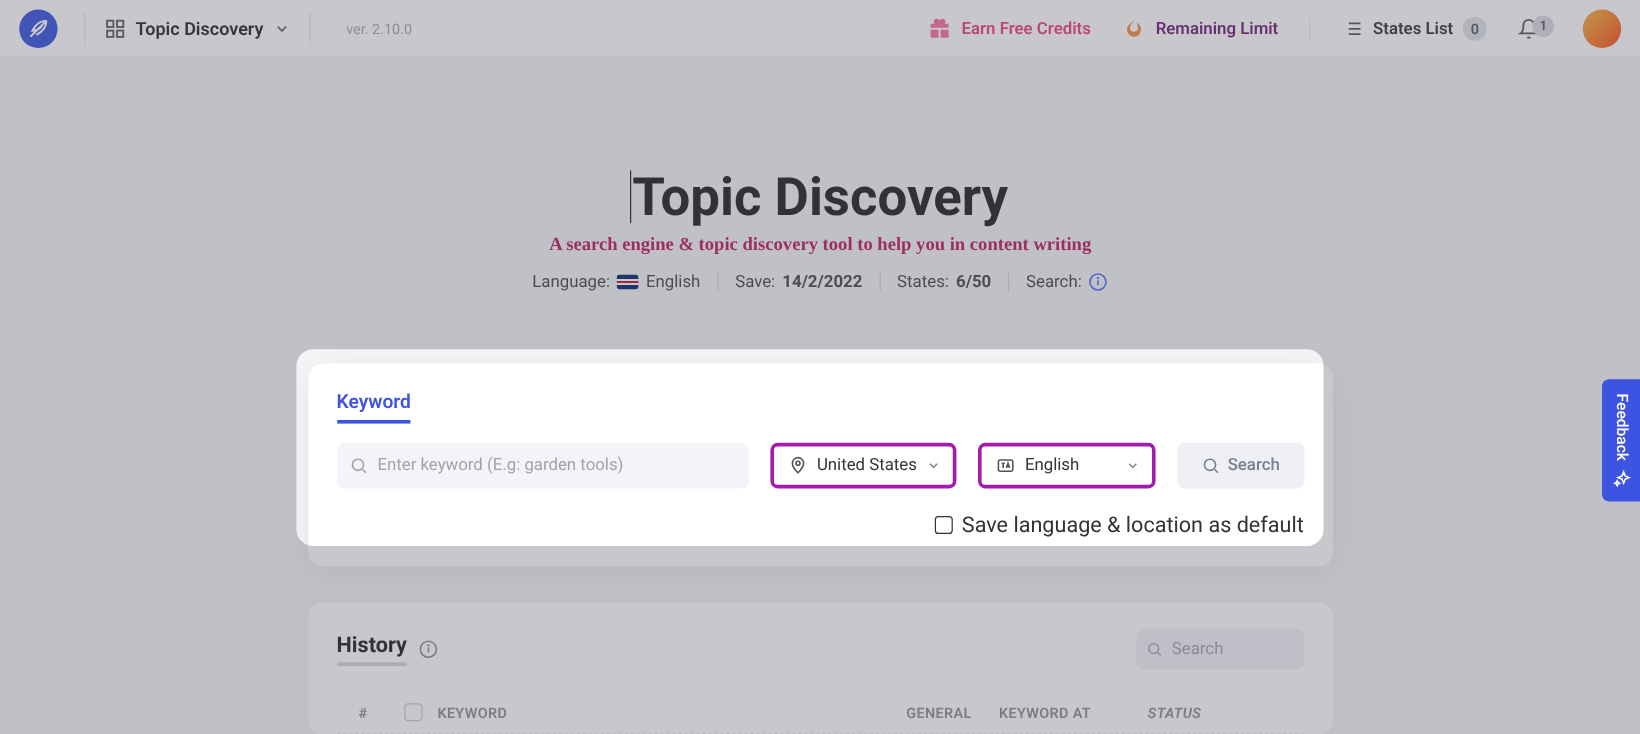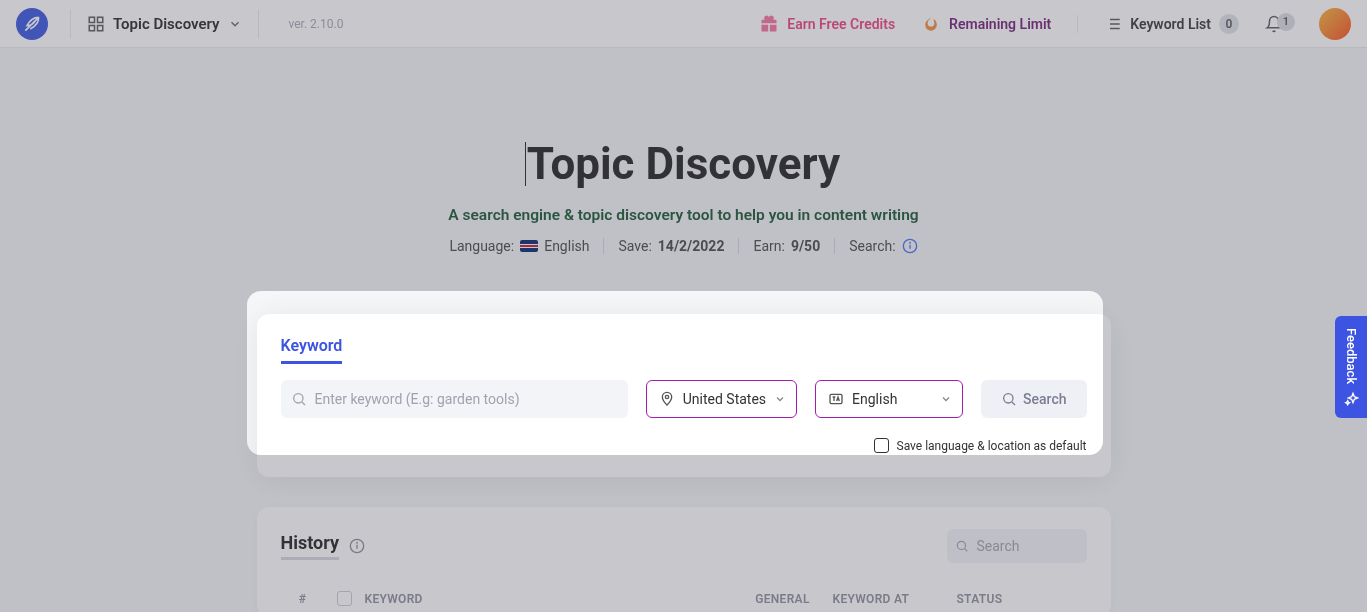--- a/index.html
+++ b/index.html
@@ -166,24 +166,25 @@
     .page-title::before {
       content: "";
       position: absolute;
       left: -2px;
       top: 4px;
       bottom: 4px;
       width: 1.5px;
       background: #1c1c1e;
     }
     .page-subtitle {
-      margin-top: 16px;
+      margin-top: 5px;
       font-size: 15.5px;
       font-weight: 600;
-      color: #14532d;
+      color: #be185d;
+      font-family: Liberation Serif, serif;
     }
     .meta-row {
       display: flex;
       justify-content: center;
       align-items: center;
       gap: 14px;
       margin-top: 14px;
       font-size: 14px;
       color: #444;
     }
@@ -259,21 +260,21 @@
       position: absolute;
       left: 10px;
       top: 50%;
       transform: translateY(-50%);
       color: #a1a2ad;
       width: 16px;
       height: 16px;
     }
     .select-wrap {
       height: 38px;
-      border: 1px solid #a21caf;
+      border: 3px solid #a21caf;
       border-radius: 6px;
       padding: 0 30px 0 12px;
       display: flex;
       align-items: center;
       gap: 8px;
       font-size: 14px;
       color: #333;
       min-width: 148px;
       background: #fff;
       position: relative;
@@ -299,21 +300,21 @@
       align-items: center;
       gap: 6px;
       cursor: pointer;
     }
     .card-check-row {
       display: flex;
       justify-content: flex-end;
       align-items: center;
       gap: 8px;
       margin-top: 20px;
-      font-size: 12px;
+      font-size: 18px;
       color: #333;
     }
     .checkbox {
       width: 15px;
       height: 15px;
       border: 1.5px solid #333;
       border-radius: 3px;
       background: #fff;
     }
 
@@ -380,21 +381,21 @@
       font-size: 12px;
       font-weight: 600;
       color: #8c8d99;
       letter-spacing: 0.3px;
     }
     .col-num { width: 44px; text-align: center; }
     .col-check { width: 40px; display: flex; justify-content: center; }
     .col-keyword { flex: 1; }
     .col-general { width: 100px; text-align: center; }
     .col-created { width: 124px; }
-    .col-status { width: 90px; }
+    .col-status { width: 90px; font-style: italic; }
     .col-del { width: 40px; text-align: center; }
     .row-check {
       width: 15px;
       height: 15px;
       border: 1.5px solid #c9cad4;
       border-radius: 3px;
       background: #fff;
     }
     .dimmer {
       position: absolute;
@@ -487,21 +488,21 @@
     <div class="header-item-divider"></div>
     <div class="header-item keyword-list">
       <svg width="18" height="18" viewBox="0 0 24 24" fill="none" stroke="currentColor" stroke-width="2" class="list-icon">
           <line x1="8" y1="6" x2="21" y2="6"></line>
           <line x1="8" y1="12" x2="21" y2="12"></line>
           <line x1="8" y1="18" x2="21" y2="18"></line>
           <line x1="3" y1="6" x2="3.01" y2="6"></line>
           <line x1="3" y1="12" x2="3.01" y2="12"></line>
           <line x1="3" y1="18" x2="3.01" y2="18"></line>
         </svg>
-      <span>Keyword List</span>
+      <span>States List</span>
       <span class="badge">0</span>
     </div>
     <div class="notif">
       <svg width="18" height="18" viewBox="0 0 24 24" fill="none" stroke="currentColor" stroke-width="2" class="bell-icon">
           <path d="M18 8a6 6 0 1 0-12 0c0 7-3 9-3 9h18s-3-2-3-9M13.7 21a2 2 0 0 1-3.4 0"></path>
         </svg>
       <span class="notif-badge">1</span>
     </div>
     <div class="avatar"></div>
   </div>
@@ -517,22 +518,22 @@
       <span class="flag-uk"></span>
       <span>English</span>
     </div>
     <div class="meta-divider"></div>
     <div class="meta-item">
       <span>Save:</span>
       <span class="meta-bold">14/2/2022</span>
     </div>
     <div class="meta-divider"></div>
     <div class="meta-item">
-      <span>Earn:</span>
-      <span class="meta-bold">9/50</span>
+      <span>States:</span>
+      <span class="meta-bold">6/50</span>
     </div>
     <div class="meta-divider"></div>
     <div class="meta-item">
       <span>Search:</span>
       <svg class="info-circle" viewBox="0 0 24 24" fill="none" stroke="currentColor" stroke-width="2">
           <circle cx="12" cy="12" r="10"></circle>
           <line x1="12" y1="10" x2="12" y2="16"></line>
           <circle cx="12" cy="7" r="0.5" fill="currentColor"></circle>
         </svg>
     </div>

